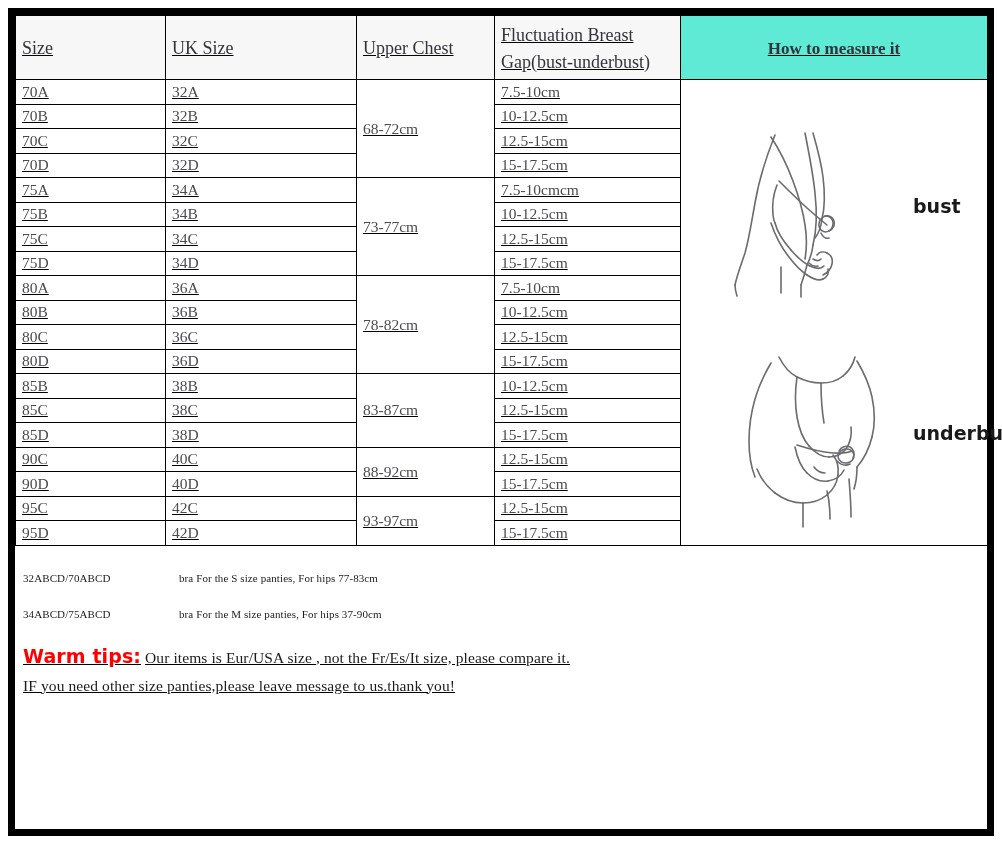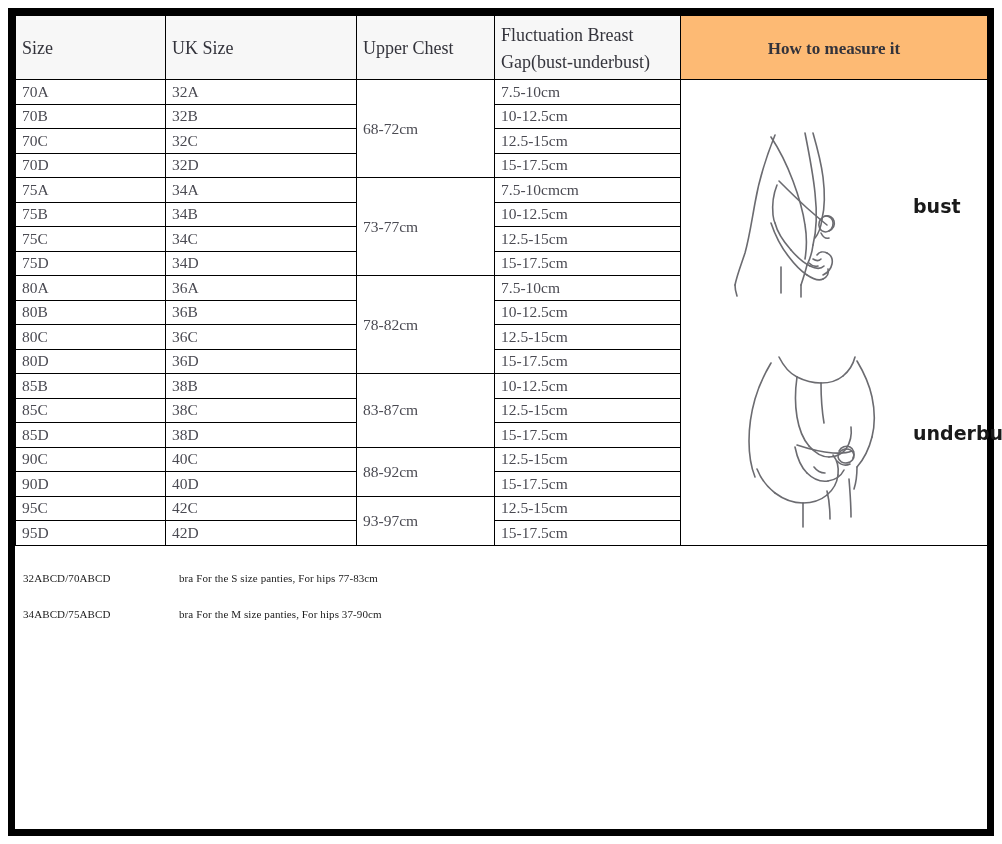--- a/index.html
+++ b/index.html
@@ -12,20 +12,21 @@
     font-family: "Liberation Serif", "DejaVu Serif", serif;
     overflow: hidden;
   }
 
   #frame {
     position: absolute;
     left: 8px; top: 8px;
     width: 986px; height: 828px;
     border: 7px solid #000000;
     background: #ffffff;
+    text-decoration: underline;
   }
 
   #inner {
     position: relative;
     width: 972px;
     height: 814px;
     background: #ffffff;
   }
 
   
@@ -56,21 +57,21 @@
   table.sizechart thead th {
     height: 64px;
     font-size: 18px;
     color: #33333b;
     background: #f7f7f7;
     padding-top: 2px;
   }
   table.sizechart thead th.hdr-how {
     text-align: center;
     font-weight: bold;
-    background: #fdba74;
+    background: #5eead4;
     font-size: 17px;
   }
   table.sizechart thead th.hdr-gap {
     line-height: 1.45;
     padding-right: 2px;
   }
 
   td.cell-size, td.cell-uk { background: #f7f7f7; }
   td.cell-chest, td.cell-gap { background: #ffffff; }
 
@@ -333,16 +334,22 @@
             <td class="cell-gap">15-17.5cm</td>
           </tr>
         </tbody>
     </table>
 
     <div id="footer">
       <div id="notes-list">
           <div class="note"><span class="code">32ABCD/70ABCD</span><span class="desc">bra For the S size panties, For hips 77-83cm</span></div>
           <div class="note"><span class="code">34ABCD/75ABCD</span><span class="desc">bra For the M size panties, For hips 37-90cm</span></div>
         </div>
+      <div id="tips">
+        <div class="tips-line">
+          <span class="tips-head">Warm tips:</span><span>Our items is Eur/USA size , not the Fr/Es/It size, please compare it.</span>
+        </div>
+        <div class="tips-line">IF you need other size panties,please leave message to us.thank you!</div>
+      </div>
     </div>
 
   </div>
 </div>
 
 </body></html>

